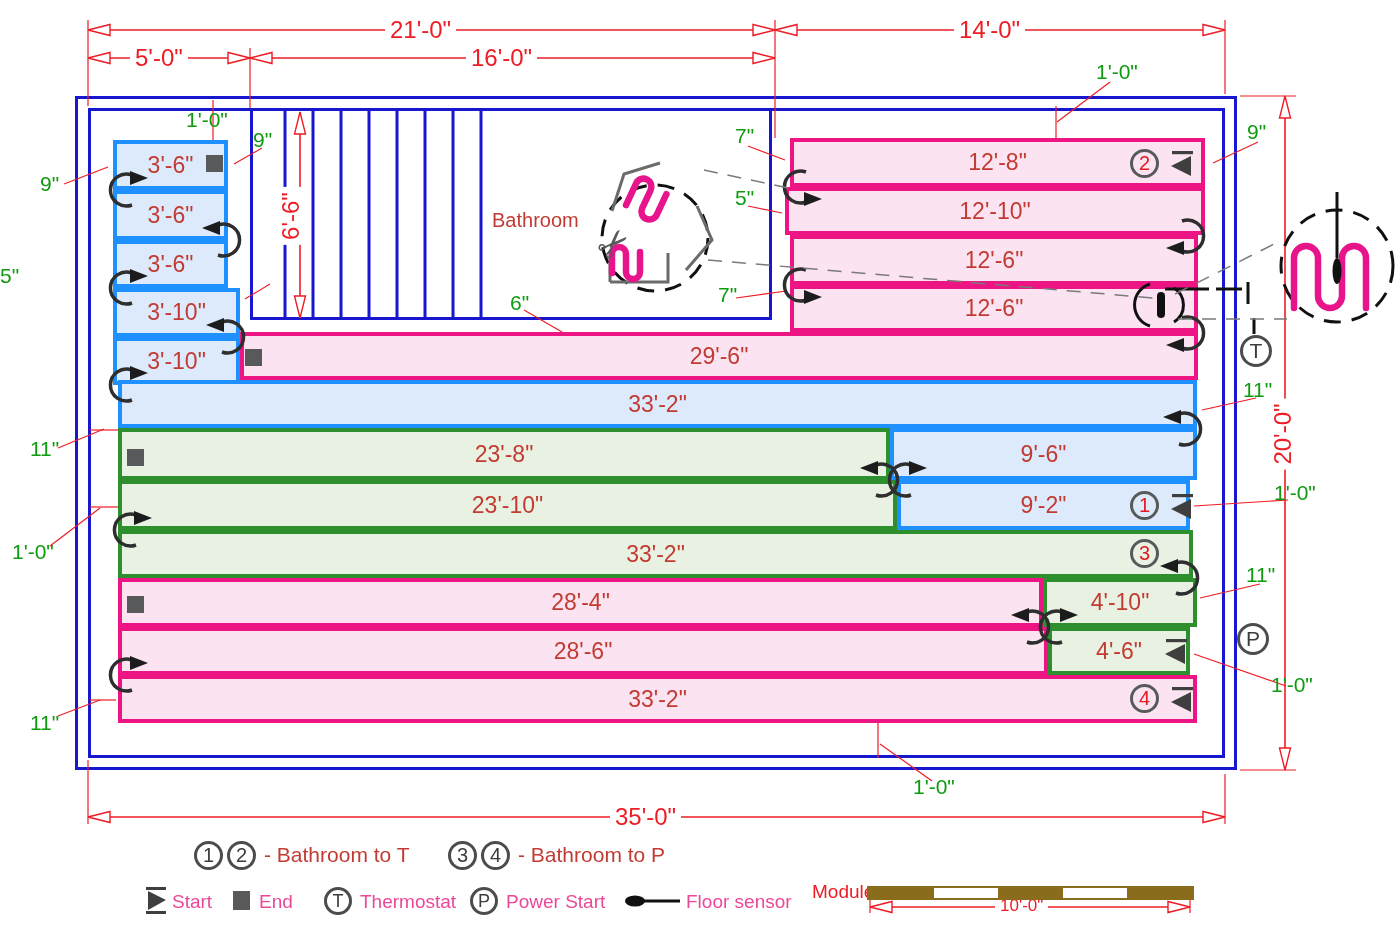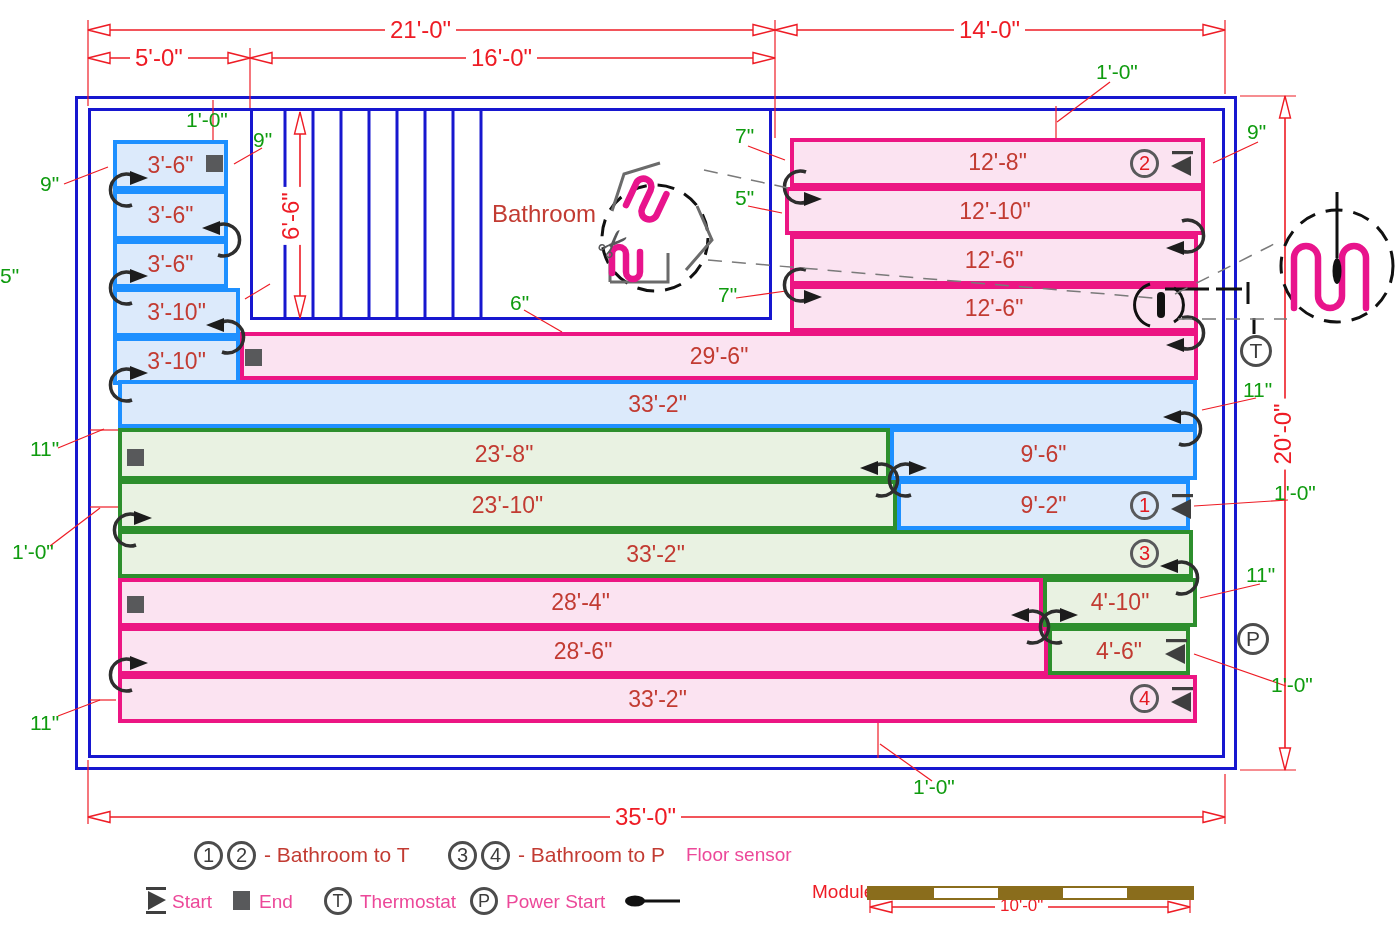--- a/index.html
+++ b/index.html
@@ -336,21 +336,21 @@
   <div class="lbl grn" style="left:1247px;top:120px;">9"</div>
   <div class="lbl grn" style="left:1243px;top:378px;">11"</div>
   <div class="lbl grn" style="left:1274px;top:481px;">1'-0"</div>
   <div class="lbl grn" style="left:1246px;top:563px;">11"</div>
   <div class="lbl grn" style="left:1271px;top:673px;">1'-0"</div>
   <div class="lbl grn" style="left:30px;top:437px;">11"</div>
   <div class="lbl grn" style="left:12px;top:540px;">1'-0"</div>
   <div class="lbl grn" style="left:30px;top:711px;">11"</div>
   <div class="lbl grn" style="left:913px;top:775px;">1'-0"</div>
 
-  <div class="lbl brick" style="left:492px;top:200px;font-size:24px;">Bathroom</div>
+  <div class="lbl brick" style="left:492px;top:209px;font-size:20px;">Bathroom</div>
 
   <div class="badge sym-circle" style="left:194px;top:841px;">
       <span>1</span>
     </div>
   <div class="badge sym-circle" style="left:227px;top:841px;">
       <span>2</span>
     </div>
   <div class="lbl brick" style="left:264px;top:843px;font-size:21px;">- Bathroom to T</div>
   <div class="badge sym-circle" style="left:448px;top:841px;">
       <span>3</span>
@@ -363,21 +363,21 @@
   <div class="lbl leg" style="left:172px;top:891px;">Start</div>
   <div class="lbl leg" style="left:259px;top:891px;">End</div>
   <div class="badge sym-circle" style="left:324px;top:887px;width:28px;height:28px;font-size:18px;">
       <span>T</span>
     </div>
   <div class="lbl leg" style="left:360px;top:891px;">Thermostat</div>
   <div class="badge sym-circle" style="left:470px;top:887px;width:28px;height:28px;font-size:18px;">
       <span>P</span>
     </div>
   <div class="lbl leg" style="left:506px;top:891px;">Power Start</div>
-  <div class="lbl leg" style="left:686px;top:844px;">Floor sensor</div>
+  <div class="lbl leg" style="left:686px;top:891px;">Floor sensor</div>
 
   <div class="scalebar" style="left:867px;top:886px;width:323px;">
     <div style="width:20%;background:#8a6d1c;"></div>
     <div style="width:20%;background:#fff;"></div>
     <div style="width:20%;background:#8a6d1c;"></div>
     <div style="width:20%;background:#fff;"></div>
     <div style="width:20%;background:#8a6d1c;"></div>
   </div>
 
 </div>

